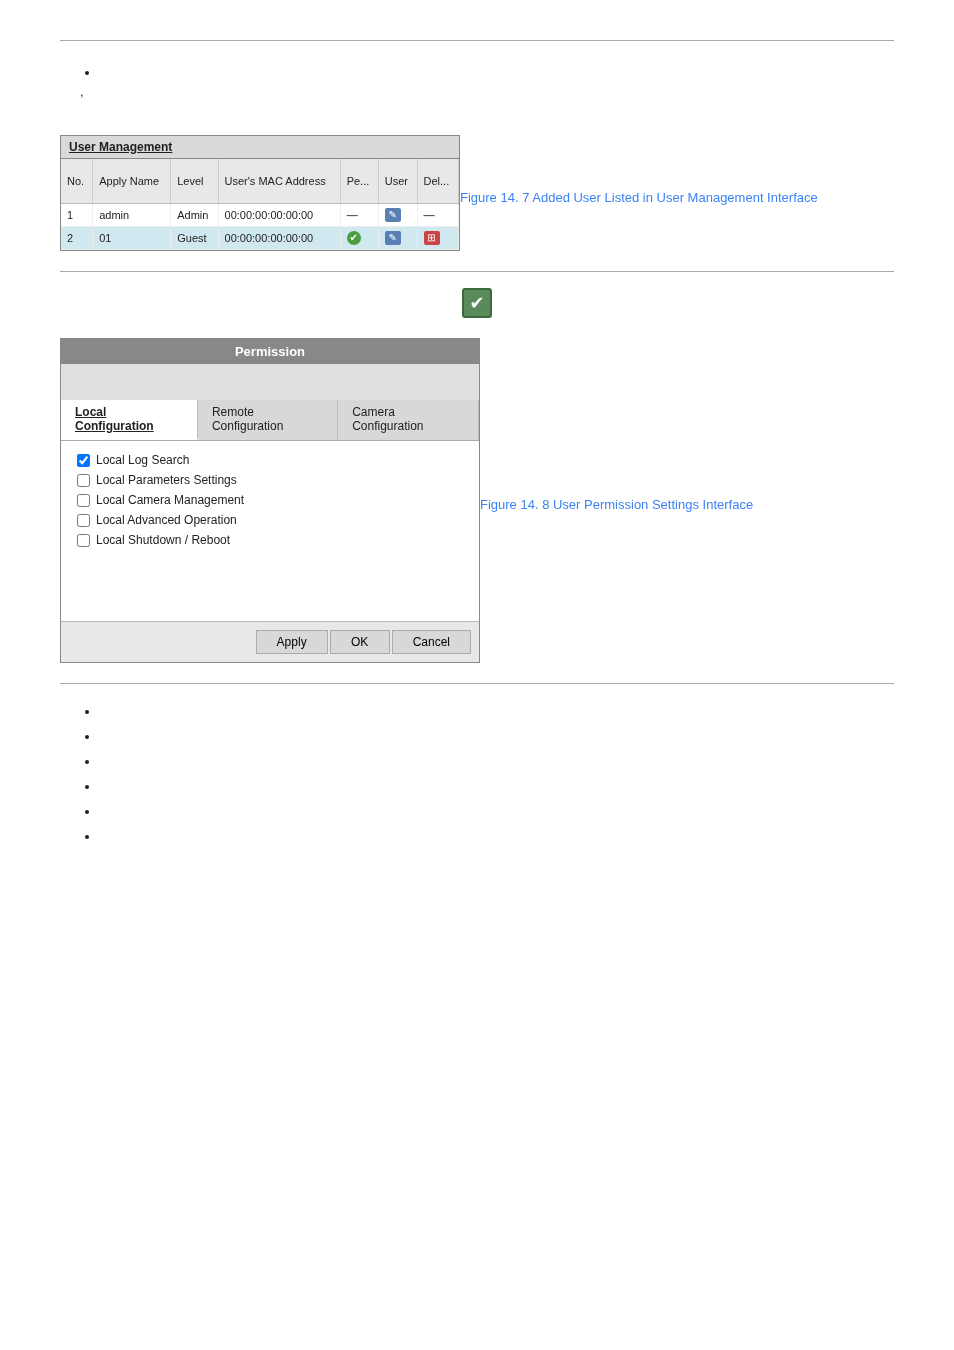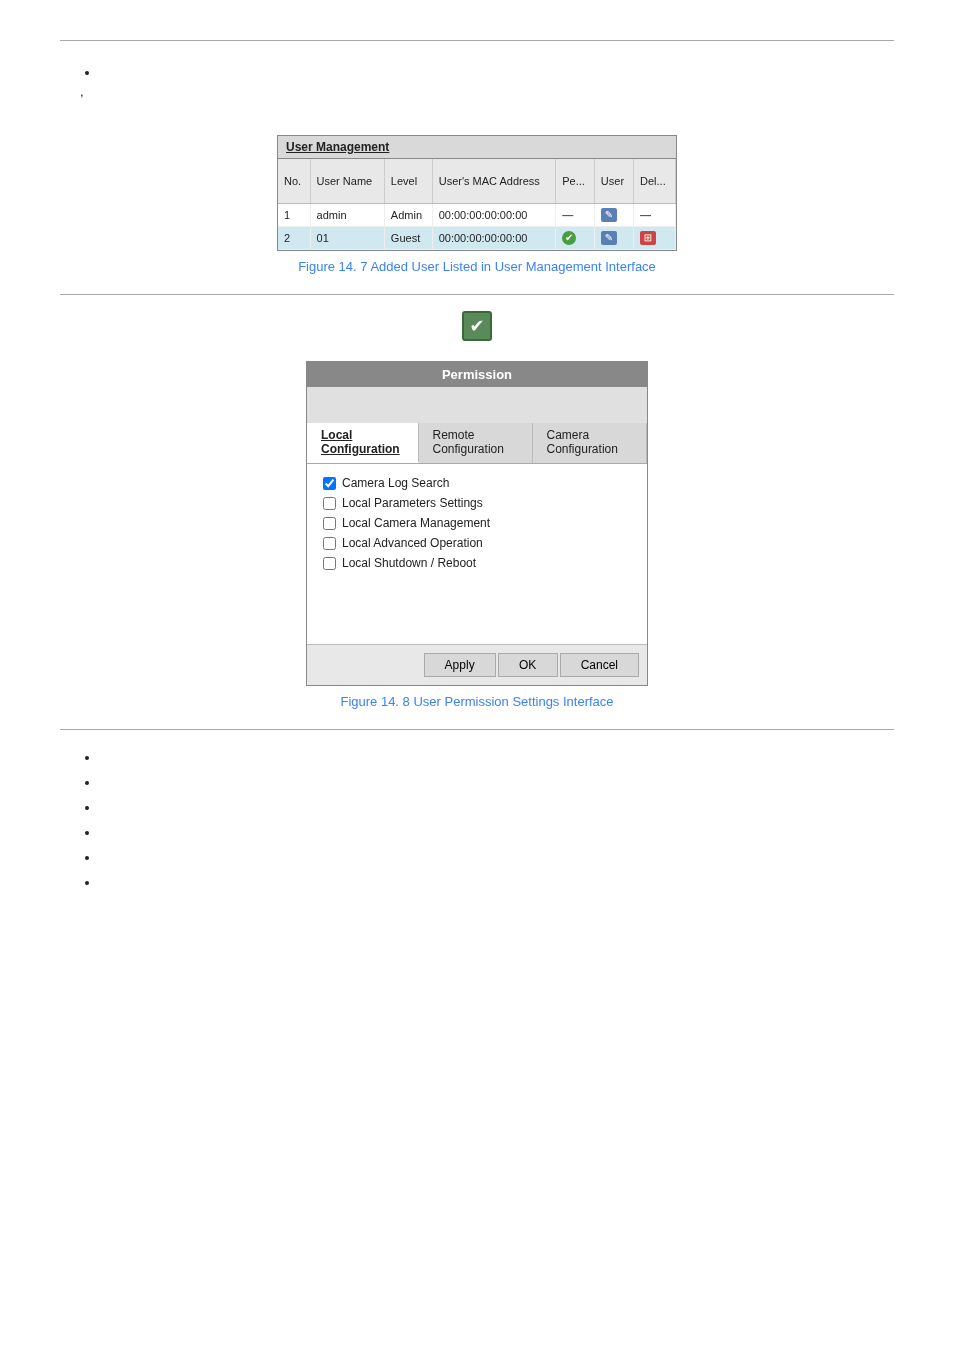--- a/index.html
+++ b/index.html
@@ -38,21 +38,21 @@
     }
 
     .comma-text {
       font-size: 13px;
       margin-top: 4px;
       margin-left: 20px;
     }
 
     .figure-block {
       display: flex;
-      flex-direction: column;
+      flex-direction: row;
       align-items: center;
       margin: 20px 60px;
     }
 
     .figure-caption {
       font-size: 13px;
       color: #3b82f6;
       margin-top: 8px;
       text-align: center;
     }
@@ -157,21 +157,21 @@
       display: flex;
       align-items: center;
       justify-content: center;
       color: #fff;
       font-size: 18px;
     }
 
     
     .permission-dialog {
       border: 1.5px solid #888;
-      width: 342px;
+      width: 420px;
       background: #3b82f6;
     }
 
     .permission-title-bar {
       background: #888;
       color: #fff;
       text-align: center;
       padding: 5px;
       font-size: 13px;
       font-weight: bold;
@@ -265,21 +265,21 @@
     <div class="comma-text">,</div>
   </div>
 
   <div class="figure-block">
     <div class="user-mgmt-table-wrapper">
       <div class="user-mgmt-title">User Management</div>
       <table class="user-mgmt-table">
         <thead>
           <tr>
             <th>No.</th>
-            <th>User Name</th>
+            <th>Apply Name</th>
             <th>Level</th>
             <th>User's MAC Address</th>
             <th>Pe...</th>
             <th>User</th>
             <th>Del...</th>
           </tr>
         </thead>
         <tbody>
           <tr>
             <td>1</td>
@@ -317,21 +317,21 @@
     <div class="permission-dialog">
       <div class="permission-title-bar">Permission</div>
       <div class="permission-tabs">
         <div class="permission-tab active">Local Configuration</div>
         <div class="permission-tab">Remote Configuration</div>
         <div class="permission-tab">Camera Configuration</div>
       </div>
       <div class="permission-body">
         <div class="checkbox-item">
           <input type="checkbox" checked="" style="">
-          <span>Camera Log Search</span>
+          <span>Local Log Search</span>
         </div>
         <div class="checkbox-item">
           <input type="checkbox" style="">
           <span>Local Parameters Settings</span>
         </div>
         <div class="checkbox-item">
           <input type="checkbox" style="">
           <span>Local Camera Management</span>
         </div>
         <div class="checkbox-item">

